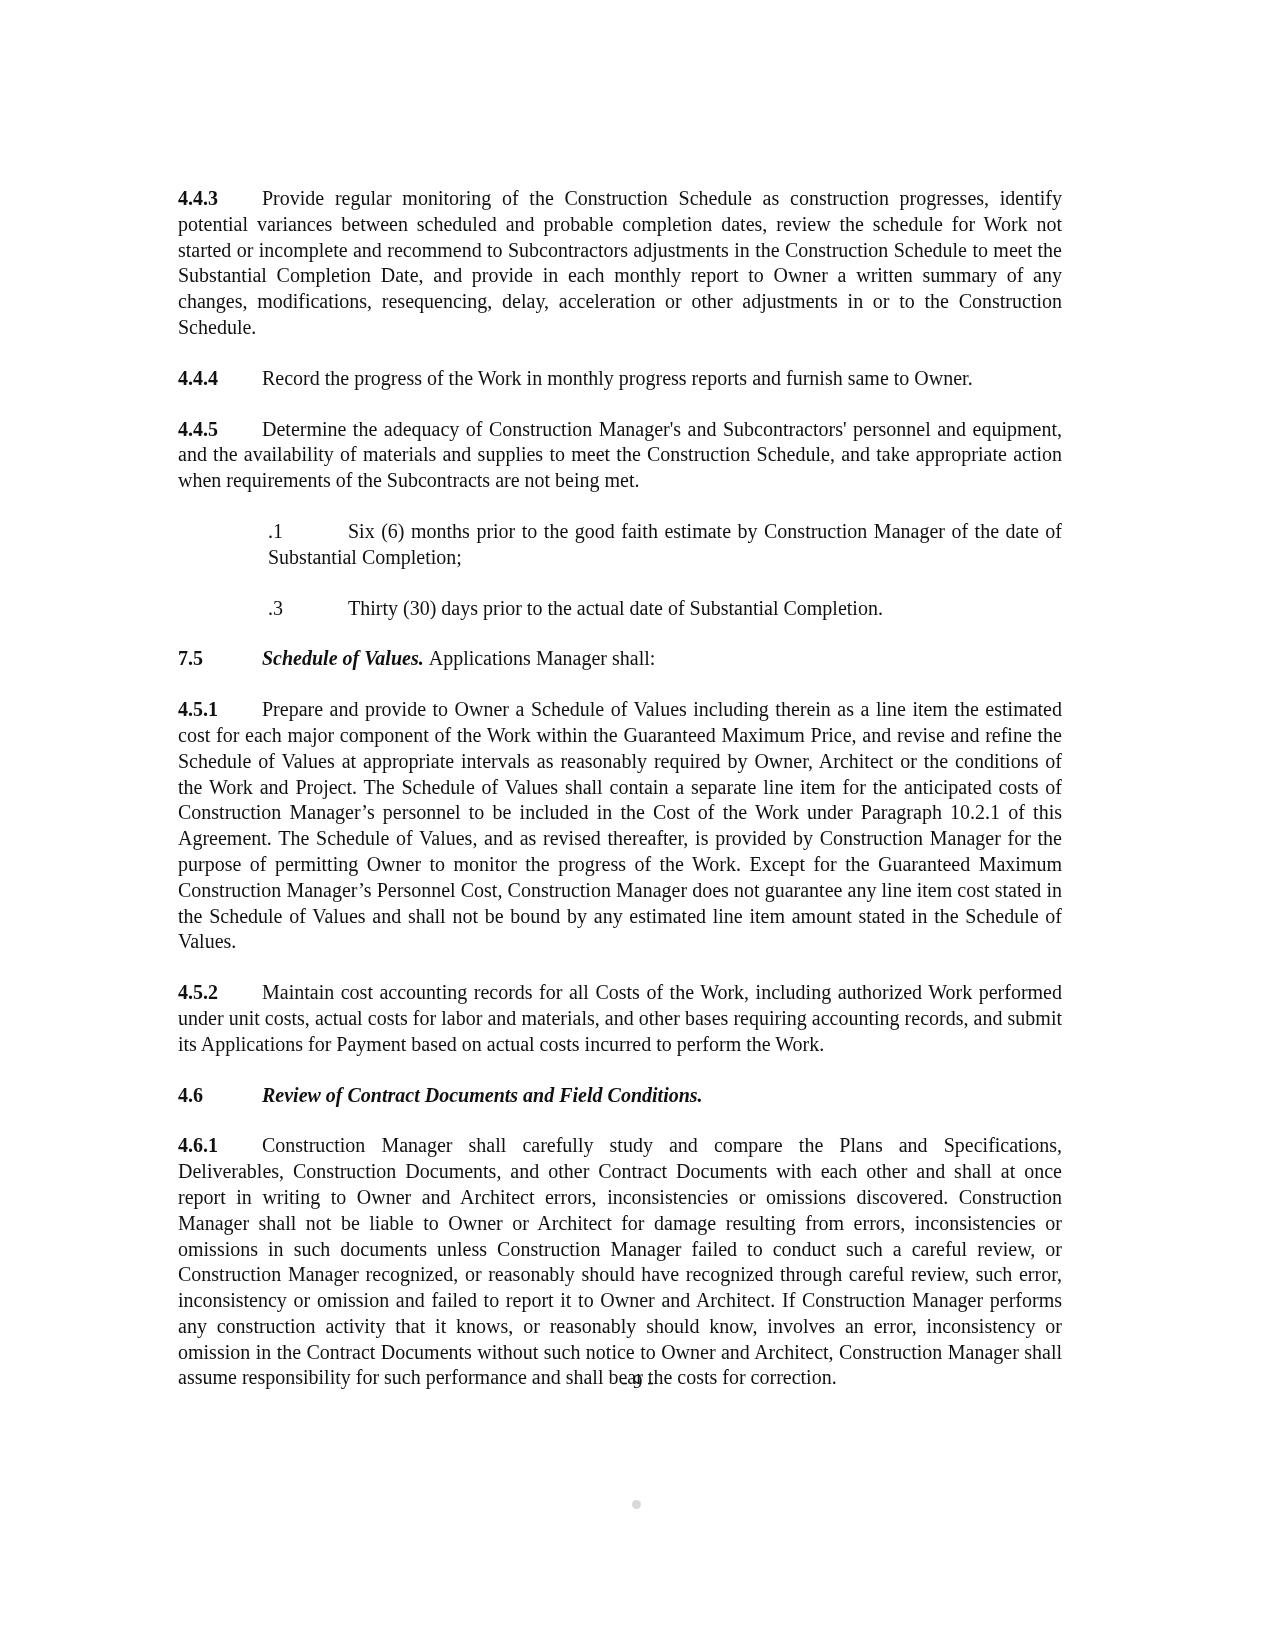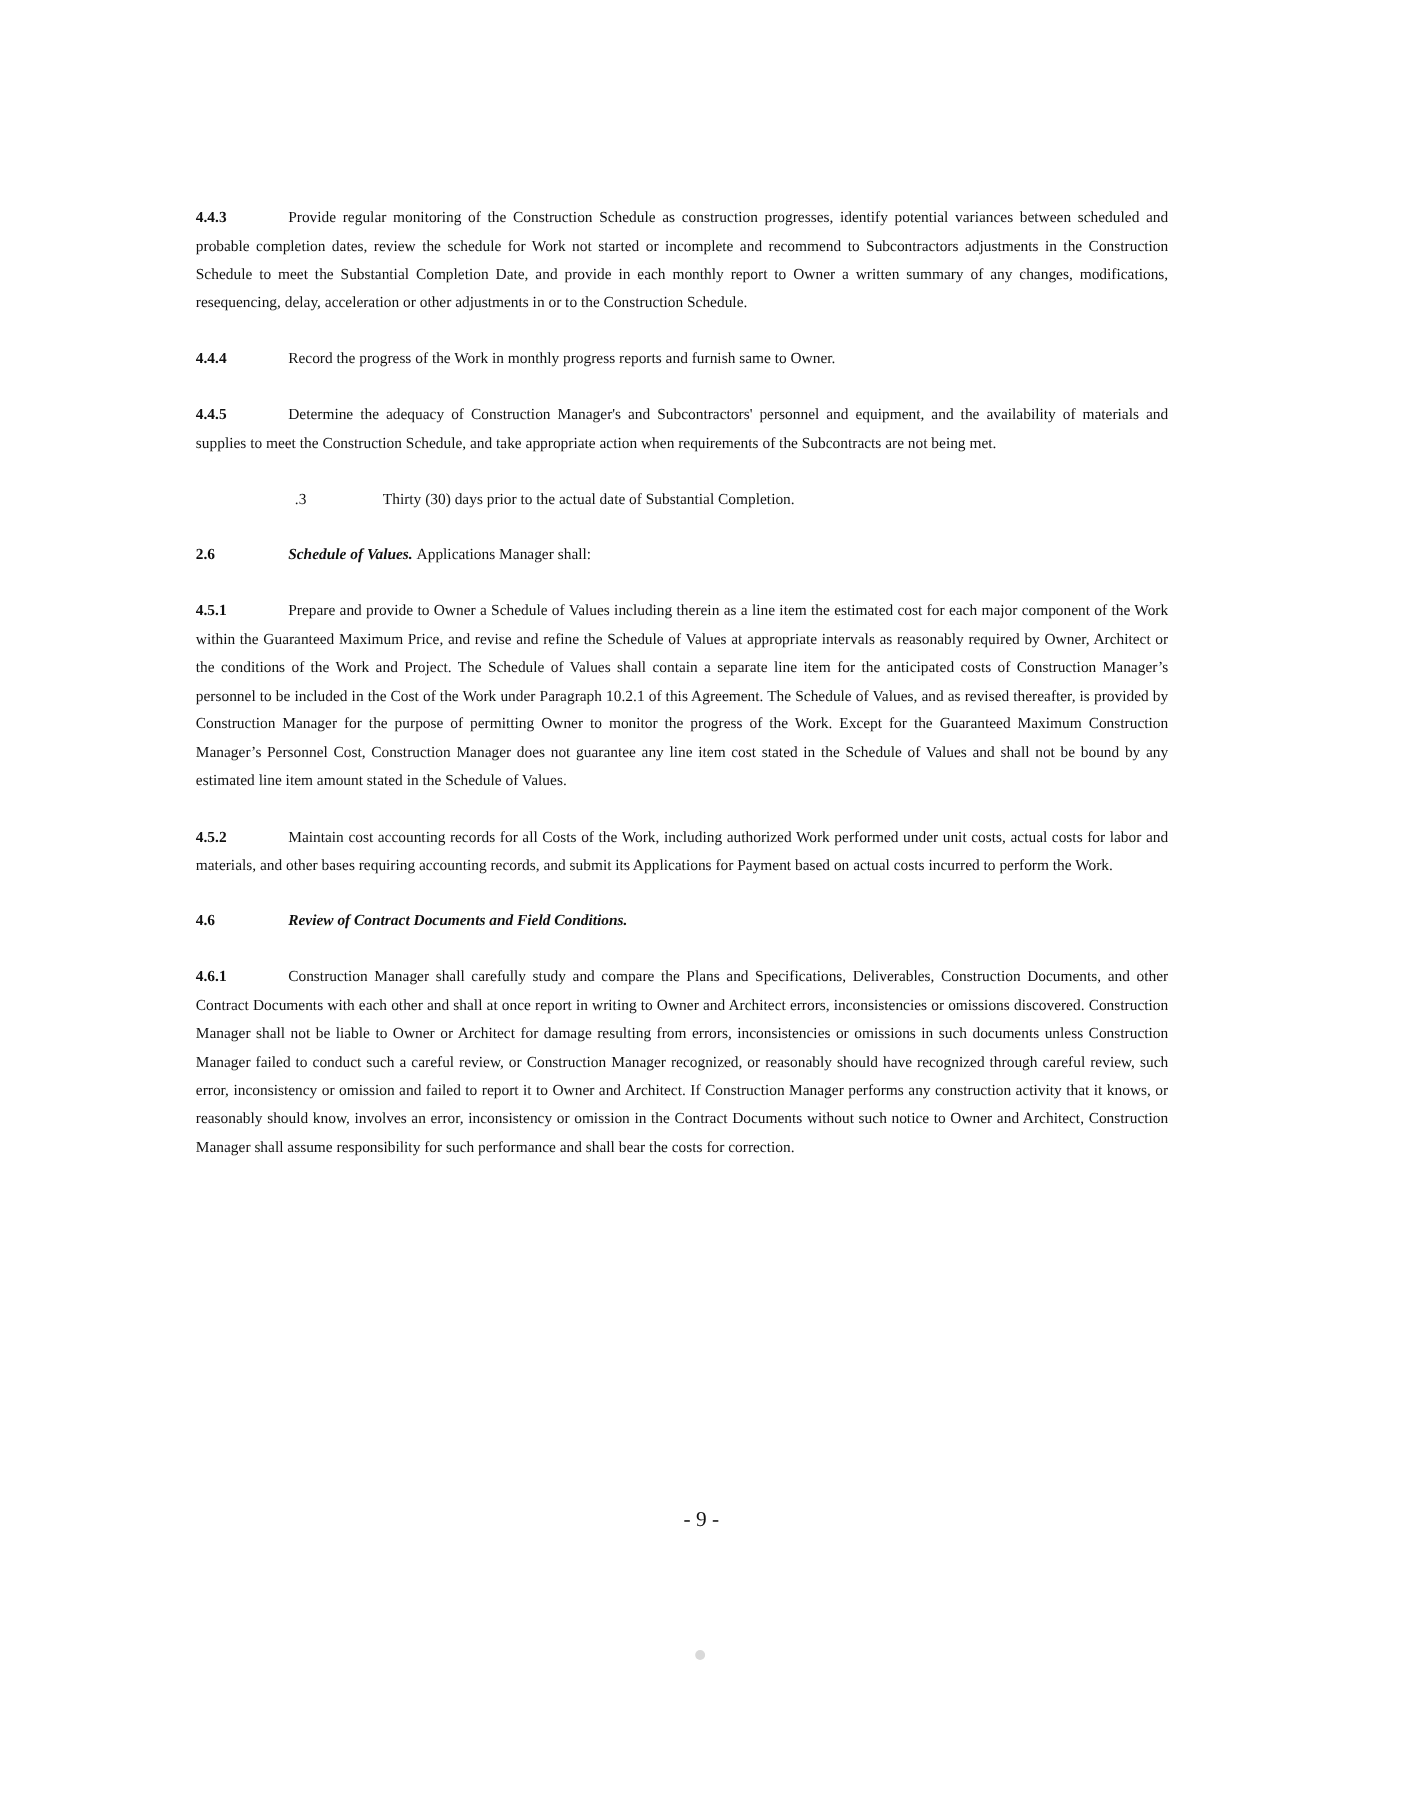--- a/index.html
+++ b/index.html
@@ -18,21 +18,21 @@
     box-sizing: border-box;
     overflow: hidden;
   }
   .content {
     position: absolute;
     left: 178px;
     top: 186px;
     width: 884px;
   }
   .para {
-    font-size: 14px;
+    font-size: 20px;
     line-height: 25.8px;
     text-align: justify;
     text-justify: inter-word;
     margin: 0 0 25px 0;
     hyphens: none;
   }
   .para .num {
     font-weight: bold;
     display: inline-block;
     width: 84px;
@@ -83,28 +83,31 @@
 
     <p class="para">
       <span class="num">4.4.4</span><span>Record the progress of the Work in monthly progress reports and furnish same to Owner.</span>
     </p>
 
     <p class="para">
       <span class="num">4.4.5</span><span>Determine the adequacy of Construction Manager's and Subcontractors' personnel and equipment, and the availability of materials and supplies to meet the Construction Schedule, and take appropriate action when requirements of the Subcontracts are not being met.</span>
     </p>
 
 
+    <p class="para sub">
+      <span class="num">.1</span><span>Six (6) months prior to the good faith estimate by Construction Manager of the date of Substantial Completion;</span>
+    </p>
 
 
     <p class="para sub">
       <span class="num">.3</span><span>Thirty (30) days prior to the actual date of Substantial Completion.</span>
     </p>
 
     <p class="para">
-      <span class="num">2.6</span><span class="heading-run">Schedule of Values.</span>&nbsp;<span>Applications Manager shall:</span>
+      <span class="num">7.5</span><span class="heading-run">Schedule of Values.</span>&nbsp;<span>Applications Manager shall:</span>
     </p>
 
     <p class="para">
       <span class="num">4.5.1</span><span>Prepare and provide to Owner a Schedule of Values including therein as a line item the estimated cost for each major component of the Work within the Guaranteed Maximum Price, and revise and refine the Schedule of Values at appropriate intervals as reasonably required by Owner, Architect or the conditions of the Work and Project.  The Schedule of Values shall contain a separate line item for the anticipated costs of Construction Manager’s personnel to be included in the Cost of the Work under Paragraph 10.2.1 of this Agreement. The Schedule of Values, and as revised thereafter, is provided by Construction Manager for the purpose of permitting Owner to monitor the progress of the Work.  Except for the Guaranteed Maximum Construction Manager’s Personnel Cost, Construction Manager does not guarantee any line item cost stated in the Schedule of Values and shall not be bound by any estimated line item amount stated in the Schedule of Values.</span>
     </p>
 
     <p class="para">
       <span class="num">4.5.2</span><span>Maintain cost accounting records for all Costs of the Work, including authorized Work performed under unit costs, actual costs for labor and materials, and other bases requiring accounting records, and submit its Applications for Payment based on actual costs incurred to perform the Work.</span>
     </p>
 

